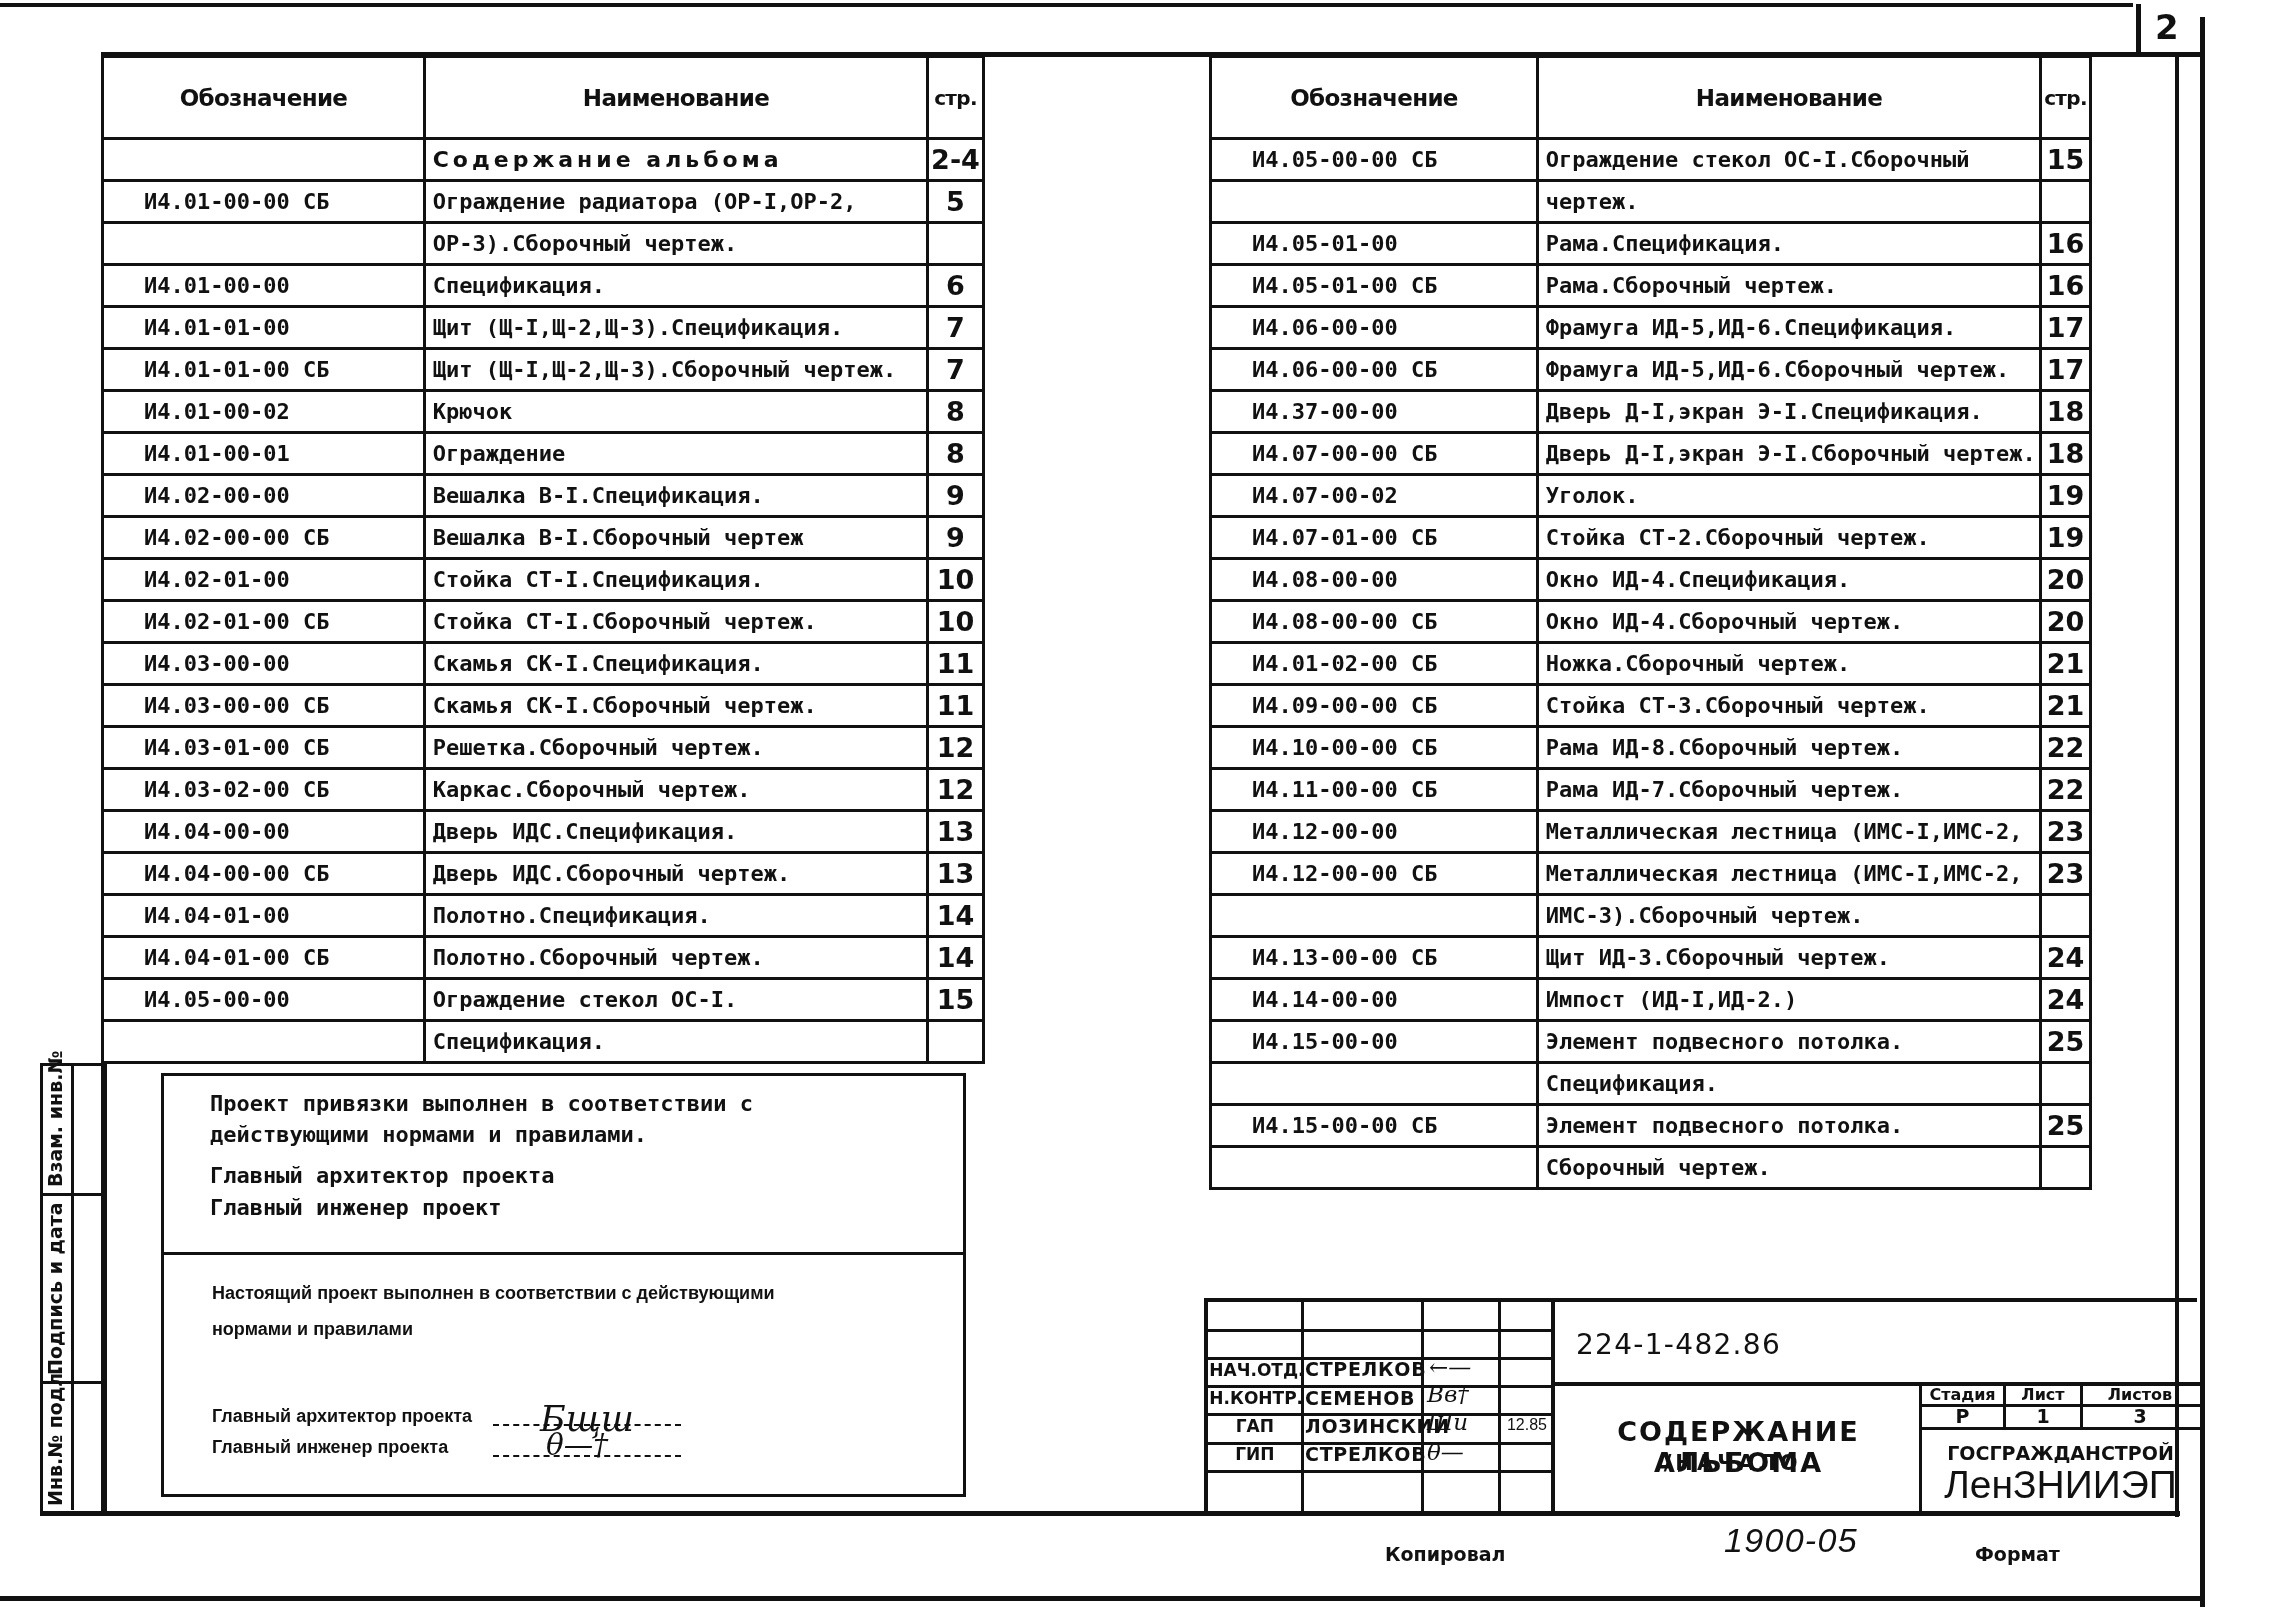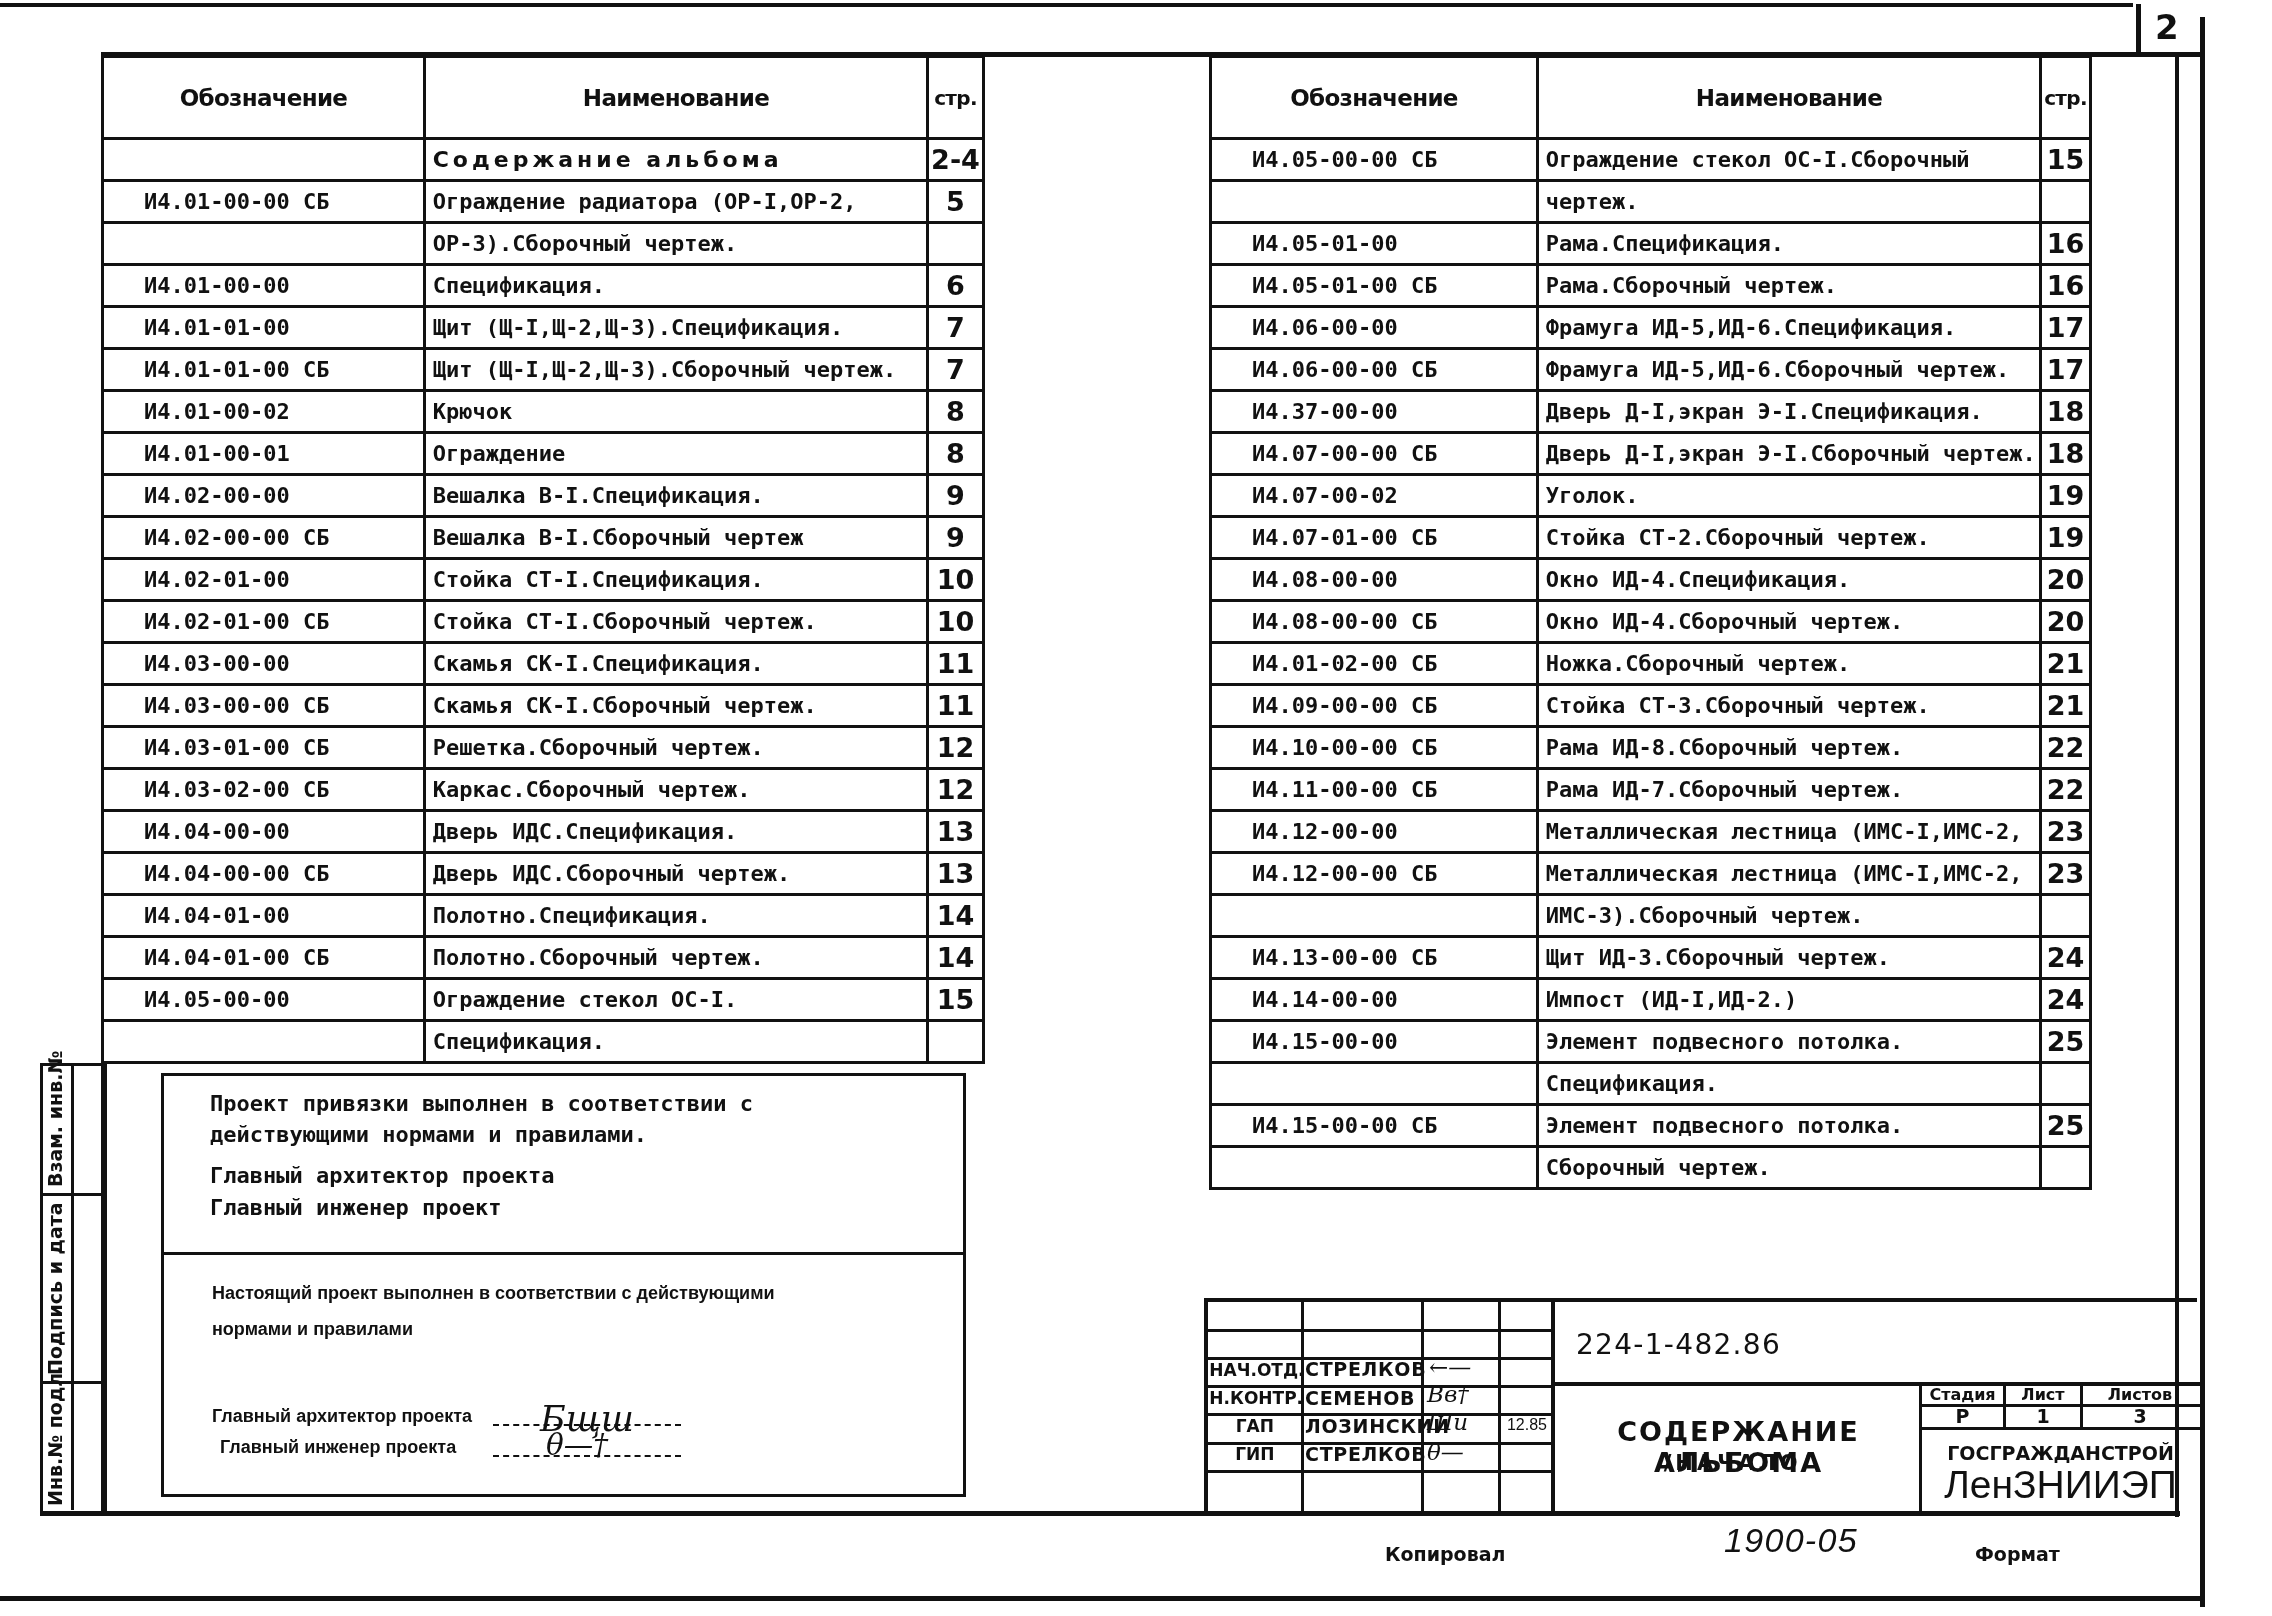--- a/index.html
+++ b/index.html
@@ -316,21 +316,21 @@
   <div class="abs note" style="left:46px;top:14.8px;">Проект привязки выполнен в соответствии с</div>
   <div class="abs note" style="left:46px;top:46px;">действующими нормами и правилами.</div>
   <div class="abs note" style="left:46px;top:87px;">Главный архитектор проекта</div>
   <div class="abs note" style="left:46px;top:119px;">Главный инженер проект</div>
 </div>
 
 <div class="abs" style="left:161px;top:1252px;width:805px;height:245px;border:3.4px solid #111;box-sizing:border-box;">
   <div class="abs note2" style="left:48px;top:28px;">Настоящий проект выполнен в соответствии с действующими</div>
   <div class="abs note2" style="left:48px;top:64px;">нормами и правилами</div>
   <div class="abs note2" style="left:48px;top:151px;">Главный архитектор проекта</div>
-  <div class="abs note2" style="left:56px;top:182px;text-align:right;">Главный инженер проекта</div>
+  <div class="abs note2" style="left:48px;top:182px;text-align:right;">Главный инженер проекта</div>
   <div class="abs" style="left:329px;top:169px;width:188px;border-bottom:2.7px dashed #111;"></div>
   <div class="abs" style="left:329px;top:200px;width:188px;border-bottom:2.7px dashed #111;"></div>
   <div class="sig" style="left:376px;top:144px;font-size:35px;">Бщш</div>
   <div class="sig" style="left:382px;top:173px;font-size:29.5px;">θ—†</div>
 </div>
 
 <div class="abs" style="left:1204px;top:1298px;width:993px;height:216px;border-top:4px solid #111;border-left:4px solid #111;box-sizing:border-box;">
 
   <div class="vl" style="left:93px;top:0;width:3.4px;height:212px;"></div>
   <div class="vl" style="left:213px;top:0;width:3.4px;height:212px;"></div>

